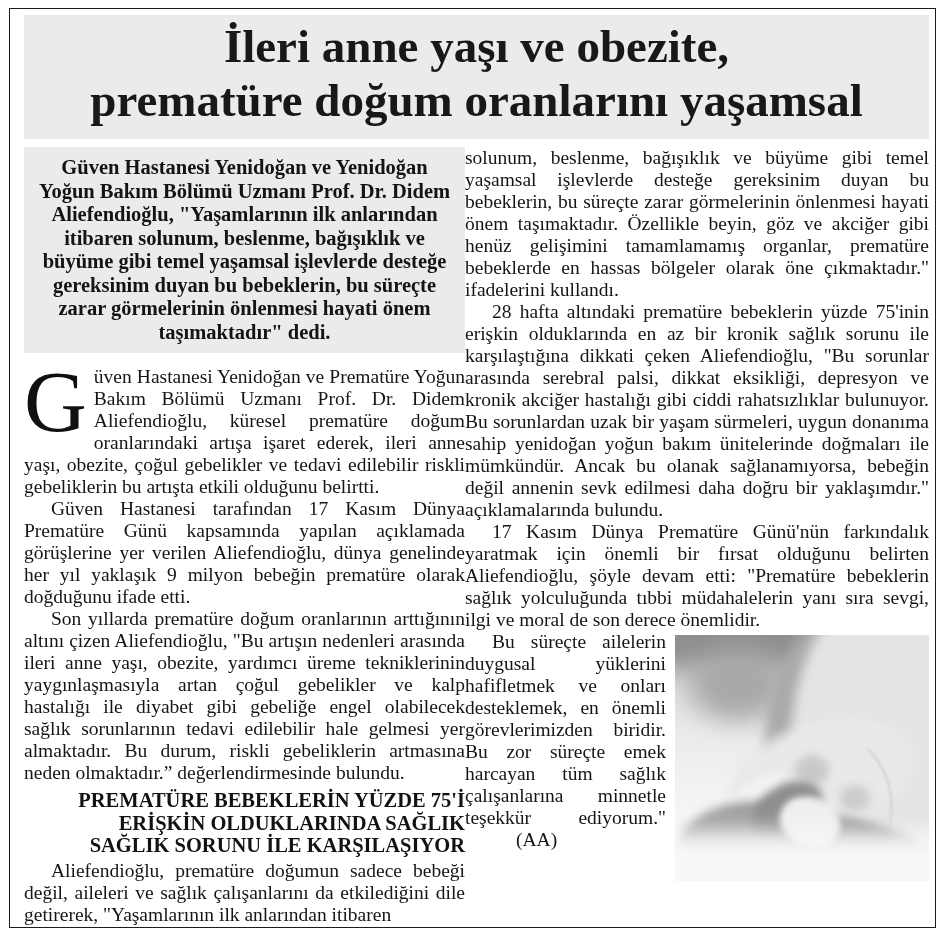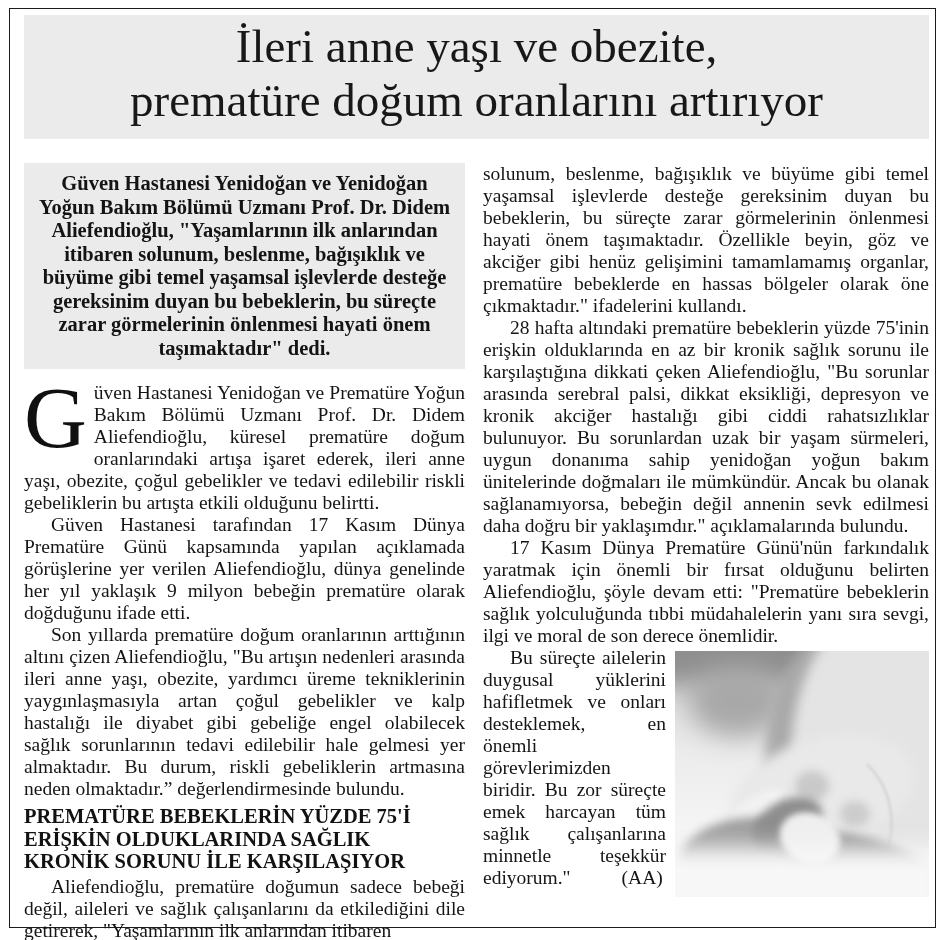--- a/index.html
+++ b/index.html
@@ -8,46 +8,46 @@
     background:#ffffff; color:#121212;
     font-family:"Liberation Serif", serif;
   }
   .frame {
     position:absolute; left:9px; top:8px; right:15px; bottom:12px;
     border:1.5px solid #1c1c1c; box-sizing:border-box;
     padding:6px 6px 0 14px; background:#fff;
   }
   
   .title-band {
-    background:#ebebeb; text-align:center; padding:4px 4px 12px;
+    background:#ebebeb; text-align:center; padding:4px 4px 12px;font-weight:bold;
   }
   .title-line {
     font-size:47px; line-height:54px; color:#181818; white-space:nowrap;
   }
   
-  .columns { display:flex; gap:18px; margin-top:24px; }
+  .columns { display:flex; margin-top:8px; }
   .col-left  { flex:0 0 441px; width:441px; }
   .col-right { flex:1 1 auto; min-width:0; }
   
   .lead {
     background:#ebebeb; font-weight:700; font-size:20.5px; line-height:23.5px;
     text-align:center; padding:9px 8px; margin-bottom:13px; color:#141414;
   }
   
   .body-p {
     margin:0; font-size:19.5px; line-height:22px; text-align:justify;
     text-indent:27px; color:#151515;
   }
   .no-indent { text-indent:0; }
   .dropcap {
     float:left; font-size:87px; line-height:66px; margin:3px 7px 0 0;
     color:#101010;
   }
   .subhead {
-    margin:5px 0 3px; text-align:left; font-weight:700;
+    margin:5px 0 3px; text-align:right; font-weight:700;
     font-size:20.5px; line-height:22.5px; color:#121212;
   }
   .aa { display:inline-block; margin-left:24px; white-space:nowrap; }
   
   .photo {
     float:right; width:254px; height:246px; margin:4px 0 0 9px;
     position:relative; overflow:hidden;
     background:linear-gradient(180deg,#bcbcbc 0%,#d9d9d9 14%,#ebebeb 40%,#f5f5f5 72%,#eeeeee 100%);
   }
   .ph { position:absolute; border-radius:50%; }
@@ -67,38 +67,38 @@
   .ph-wire { right:36px; top:96px; width:130px; height:150px; border-radius:50%; border-right:3px solid #d6d6d6; border-top:2px solid transparent; filter:blur(1px); }
   .ph-floor { left:-8%; bottom:-36px; width:116%; height:86px; background:#f7f7f7; filter:blur(11px); border-radius:0; }
 </style>
 </head>
 <body>
 
 <div class="frame">
 
   <header class="title-band">
     <div class="title-line">İleri anne yaşı ve obezite,</div>
-    <div class="title-line">prematüre doğum oranlarını artırıyor</div>
+    <div class="title-line">prematüre doğum oranlarını yaşamsal</div>
   </header>
 
   <div class="columns">
 
     <div class="col-left">
       <div class="lead">Güven Hastanesi Yenidoğan ve Yenidoğan Yoğun Bakım Bölümü Uzmanı Prof. Dr. Didem Aliefendioğlu, "Yaşamlarının ilk anlarından itibaren solunum, beslenme, bağışıklık ve büyüme gibi temel yaşamsal işlevlerde desteğe gereksinim duyan bu bebeklerin, bu süreçte zarar görmelerinin önlenmesi hayati önem taşımaktadır" dedi.</div>
 
       <p class="body-p no-indent"><span class="dropcap">G</span><span>üven Hastanesi Yenidoğan ve Prematüre Yoğun Bakım Bölümü Uzmanı Prof. Dr. Didem Aliefendioğlu, küresel prematüre doğum oranlarındaki artışa işaret ederek, ileri anne yaşı, obezite, çoğul gebelikler ve tedavi edilebilir riskli gebeliklerin bu artışta etkili olduğunu belirtti.</span></p>
 
       <p class="body-p">Güven Hastanesi tarafından 17 Kasım Dünya Prematüre Günü kapsamında yapılan açıklamada görüşlerine yer verilen Aliefendioğlu, dünya genelinde her yıl yaklaşık 9 milyon bebeğin prematüre olarak doğduğunu ifade etti.</p>
 
       <p class="body-p">Son yıllarda prematüre doğum oranlarının arttığının altını çizen Aliefendioğlu, "Bu artışın nedenleri arasında ileri anne yaşı, obezite, yardımcı üreme tekniklerinin yaygınlaşmasıyla artan çoğul gebelikler ve kalp hastalığı ile diyabet gibi gebeliğe engel olabilecek sağlık sorunlarının tedavi edilebilir hale gelmesi yer almaktadır. Bu durum, riskli gebeliklerin artmasına neden olmaktadır.” değerlendirmesinde bulundu.</p>
 
       <h2 class="subhead">
         <span>PREMATÜRE BEBEKLERİN YÜZDE 75'İ</span><br>
         <span>ERİŞKİN OLDUKLARINDA SAĞLIK</span><br>
-        <span>KRONİK SORUNU İLE KARŞILAŞIYOR</span>
+        <span>SAĞLIK SORUNU İLE KARŞILAŞIYOR</span>
       </h2>
 
       <p class="body-p">Aliefendioğlu, prematüre doğumun sadece bebeği değil, aileleri ve sağlık çalışanlarını da etkilediğini dile getirerek, "Yaşamlarının ilk anlarından itibaren</p>
     </div>
 
     <div class="col-right">
       <p class="body-p no-indent">solunum, beslenme, bağışıklık ve büyüme gibi temel yaşamsal işlevlerde desteğe gereksinim duyan bu bebeklerin, bu süreçte zarar görmelerinin önlenmesi hayati önem taşımaktadır. Özellikle beyin, göz ve akciğer gibi henüz gelişimini tamamlamamış organlar, prematüre bebeklerde en hassas bölgeler olarak öne çıkmaktadır." ifadelerini kullandı.</p>
 
       <p class="body-p">28 hafta altındaki prematüre bebeklerin yüzde 75'inin erişkin olduklarında en az bir kronik sağlık sorunu ile karşılaştığına dikkati çeken Aliefendioğlu, "Bu sorunlar arasında serebral palsi, dikkat eksikliği, depresyon ve kronik akciğer hastalığı gibi ciddi rahatsızlıklar bulunuyor. Bu sorunlardan uzak bir yaşam sürmeleri, uygun donanıma sahip yenidoğan yoğun bakım ünitelerinde doğmaları ile mümkündür. Ancak bu olanak sağlanamıyorsa, bebeğin değil annenin sevk edilmesi daha doğru bir yaklaşımdır." açıklamalarında bulundu.</p>
 

